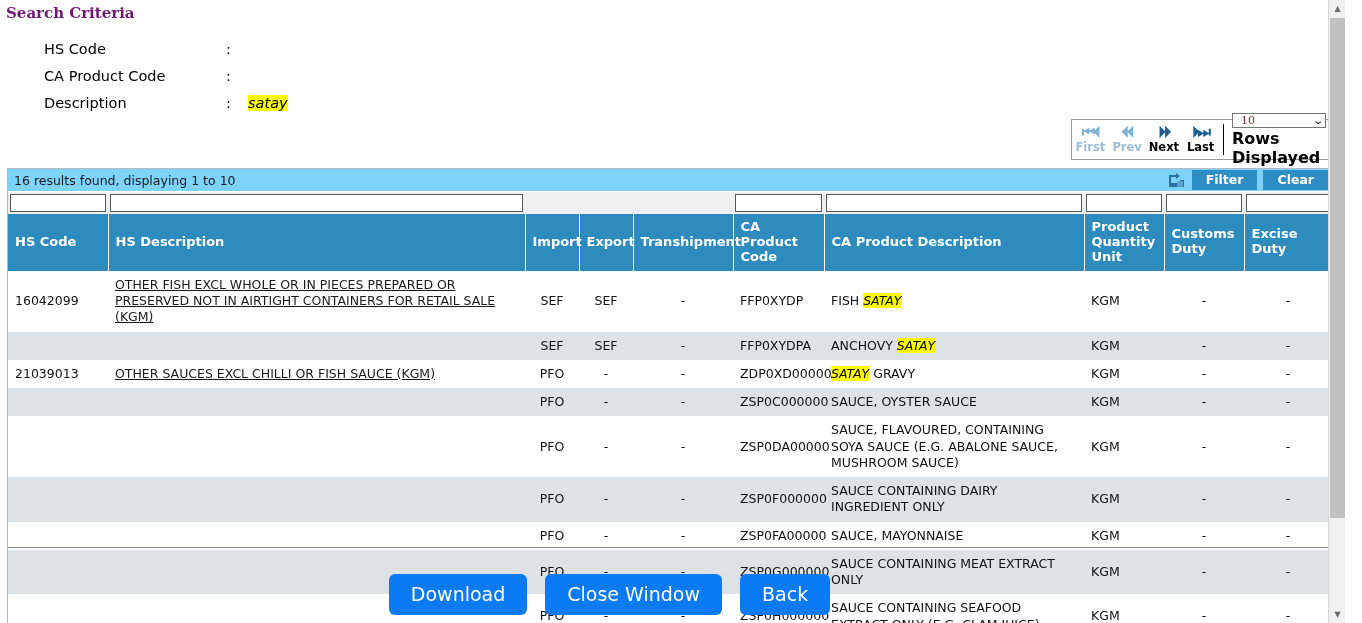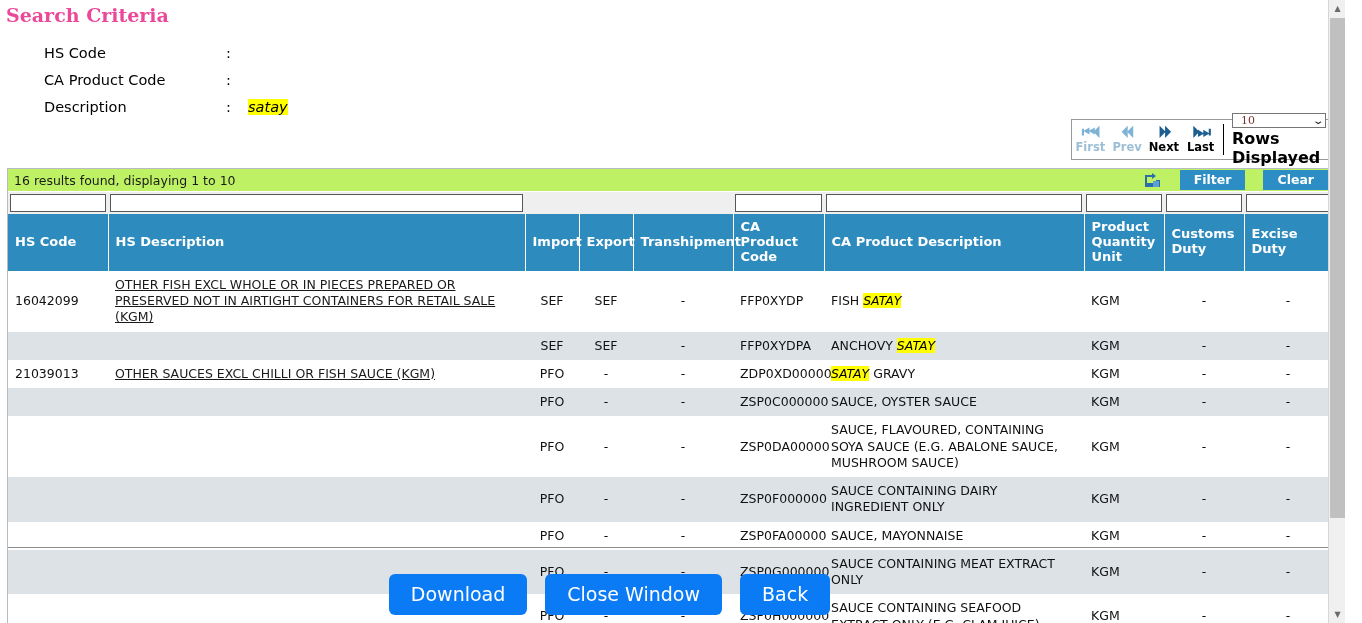--- a/index.html
+++ b/index.html
@@ -15,22 +15,22 @@
     position: relative;
     width: 1345px; height: 623px;
     background: #fff;
     overflow: hidden;
   }
 
   
   .criteria-title {
     font-family: "DejaVu Serif", "Liberation Serif", serif;
     font-weight: bold;
-    font-size: 19px;
-    color: #ec4899;
+    font-size: 15px;
+    color: #701a75;
     margin: 4px 14px 0 6px;
     padding: 0;
   }
   .criteria-table {
     margin: 14px 0 0 44px;
     border-collapse: collapse;
     font-size: 14.5px;
     color: #000;
   }
   .criteria-table td {
@@ -107,26 +107,26 @@
     left: 7px; top: 168px;
     width: 1326px;
     border: 1px solid #b6bcc2;
     background: #fff;
   }
   .results-bar {
     height: 23px;
     display: flex;
     align-items: center;
     justify-content: space-between;
-    background: #bef264;
+    background: #7dd3fc;
     padding: 0 2px 0 6px;
     border-bottom: 1px solid #ffffff;
   }
   .results-count { font-size: 12.5px; color: #1a1a1a; }
-  .results-actions { display: flex; align-items: center; gap: 18px; padding-right: 2px;}
+  .results-actions { display: flex; align-items: center; gap: 6px; padding-right: 2px;}
   .toolbar-icon {
     width: 19px; height: 17px;
     display: inline-block;
     position: relative;
     cursor: pointer;
   }
   .tb-btn {
     background: #2c8ec4;
     color: #fff;
     font-weight: bold;

